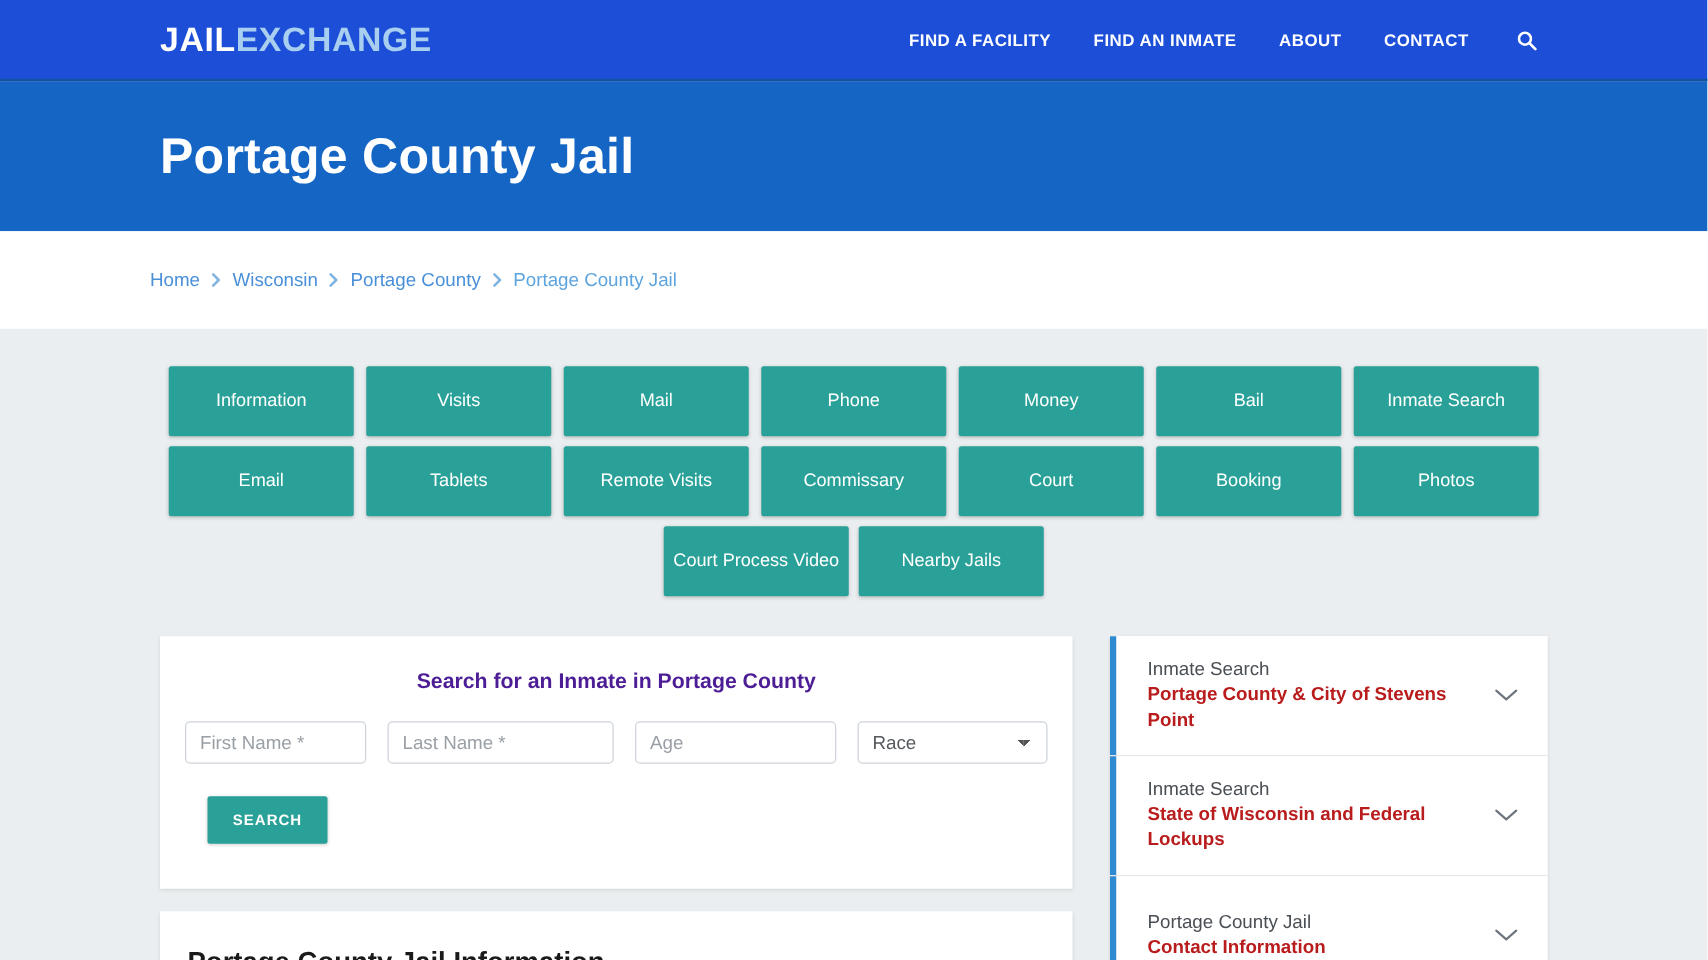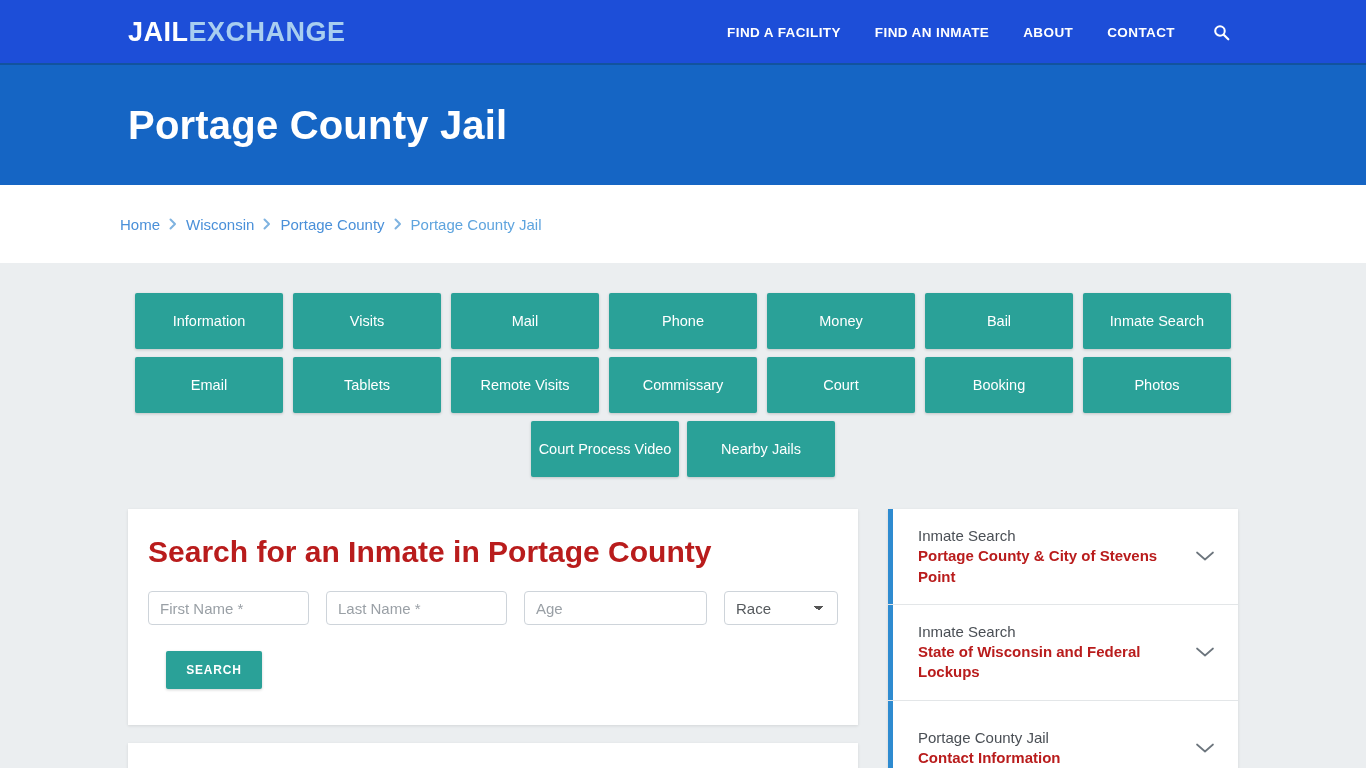--- a/index.html
+++ b/index.html
@@ -167,44 +167,45 @@
   .card {
     background: #ffffff;
     box-shadow: 0 1px 3px rgba(0,0,0,0.10);
   }
 
   .search-card {
     padding: 26px 20px 36px 20px;
   }
   .search-card h2 {
     margin: 0 0 22px 0;
-    font-size: 30px;
-    color: #b91c1c;
+    text-align: center;
+    font-size: 17px;
+    color: #4c1d95;
     font-weight: bold;
   }
   .search-fields {
     display: flex;
     gap: 17px;
     padding: 0 0px;
   }
   .fld {
     height: 34px;
     border: 1px solid #ced4da;
     border-radius: 4px;
     padding: 0 11px;
     font-size: 15px;
     color: #495057;
     font-family: "Liberation Sans", sans-serif;
     background: #ffffff;
     outline: none;
   }
   .fld::placeholder { color: #9AA0A6; opacity: 1; }
-  .fld-first { width: 161px; }
+  .fld-first { width: 145px; }
   .fld-last  { width: 181px; }
-  .fld-age   { width: 183px; }
+  .fld-age   { width: 161px; }
   .fld-race  {
     width: 161px;
     appearance: none;
     -webkit-appearance: none;
     background-image:
       linear-gradient(45deg, transparent 50%, #555 50%),
       linear-gradient(135deg, #555 50%, transparent 50%);
     background-position:
       calc(100% - 18px) 14px,
       calc(100% - 13px) 14px;

